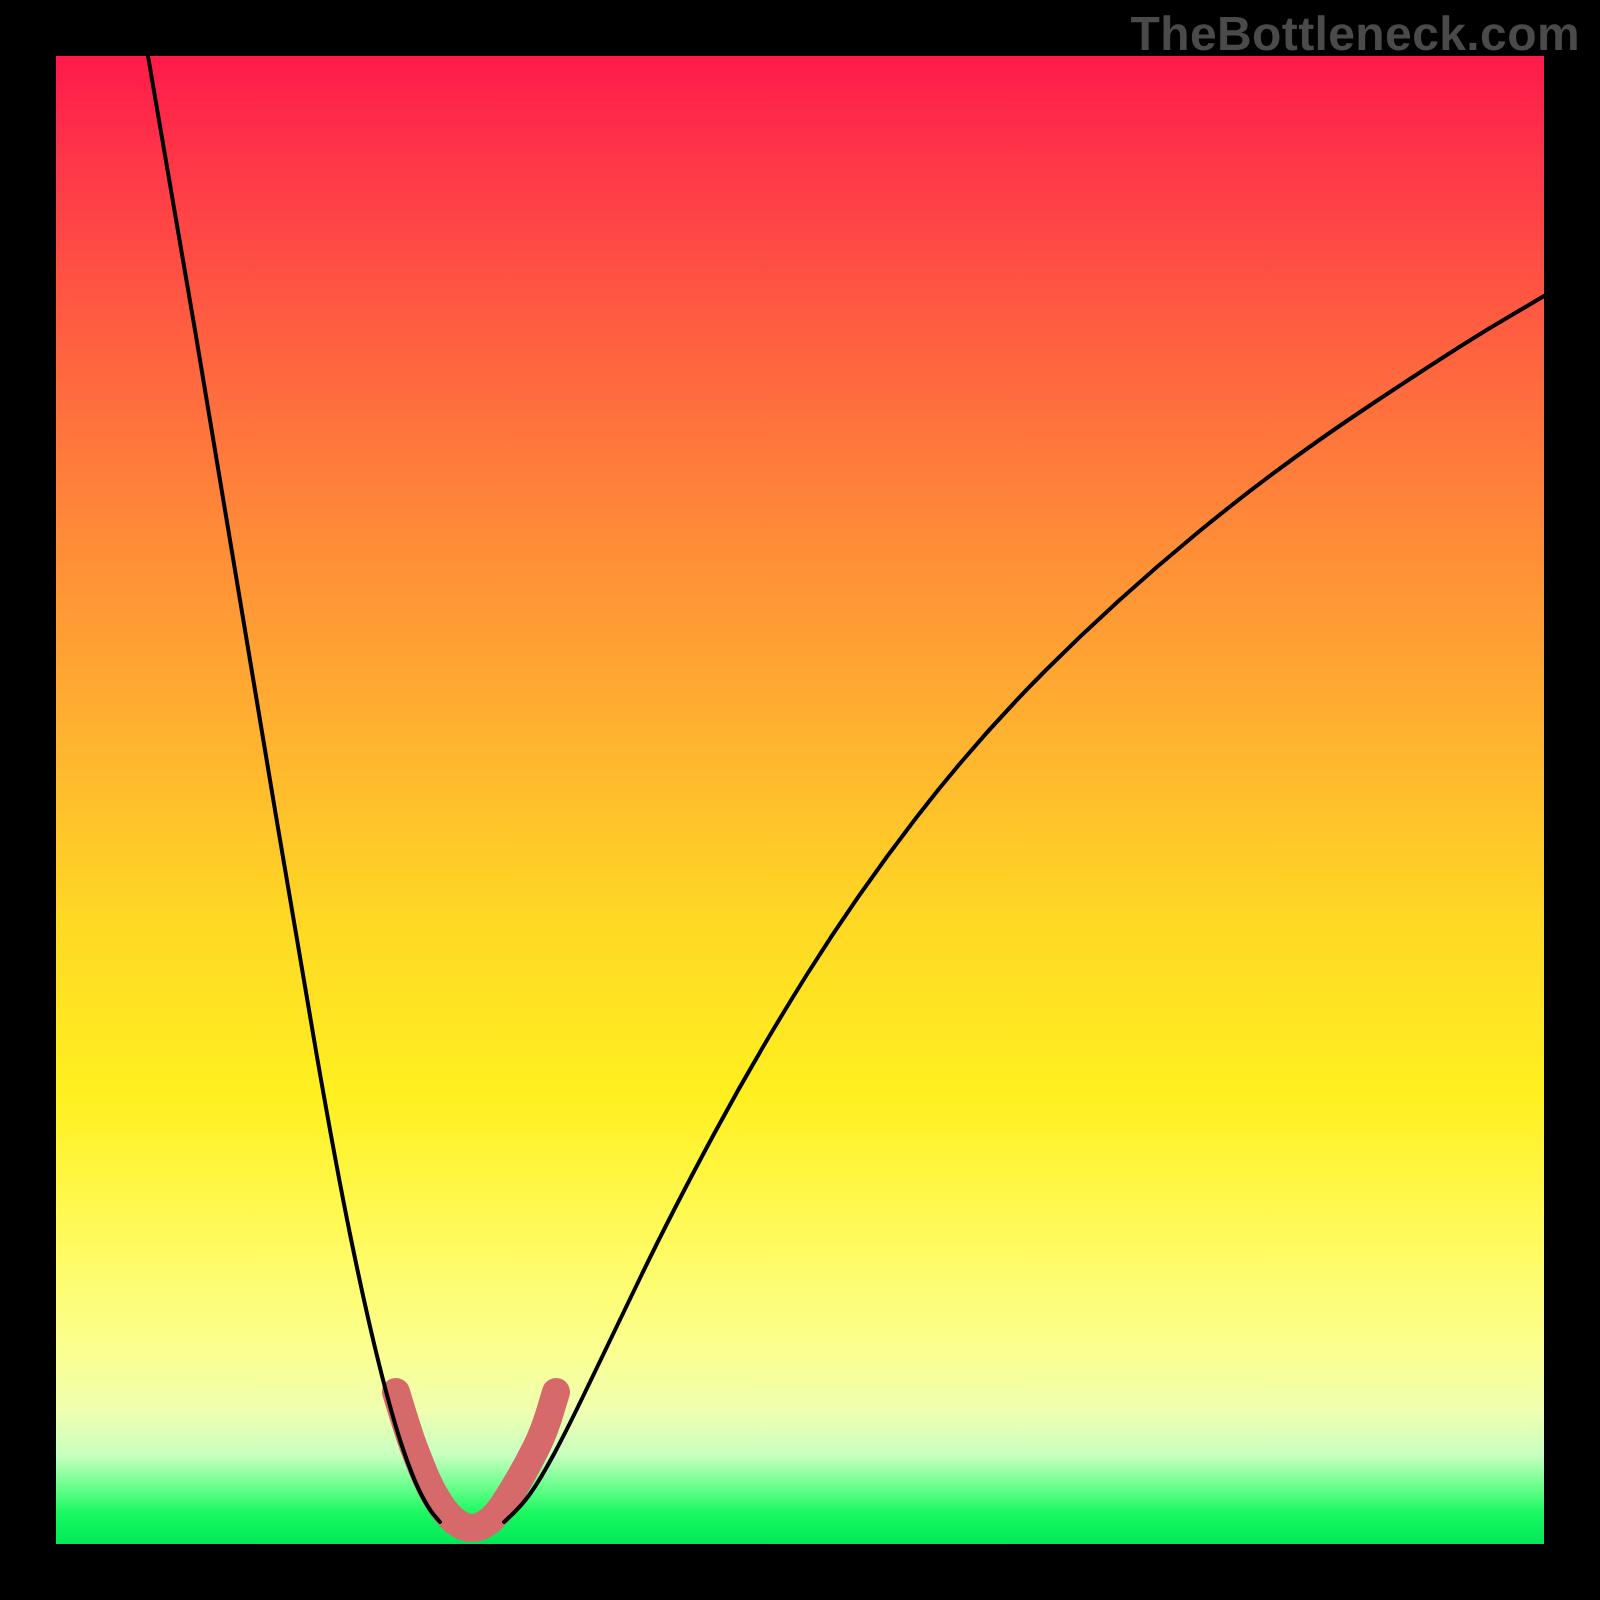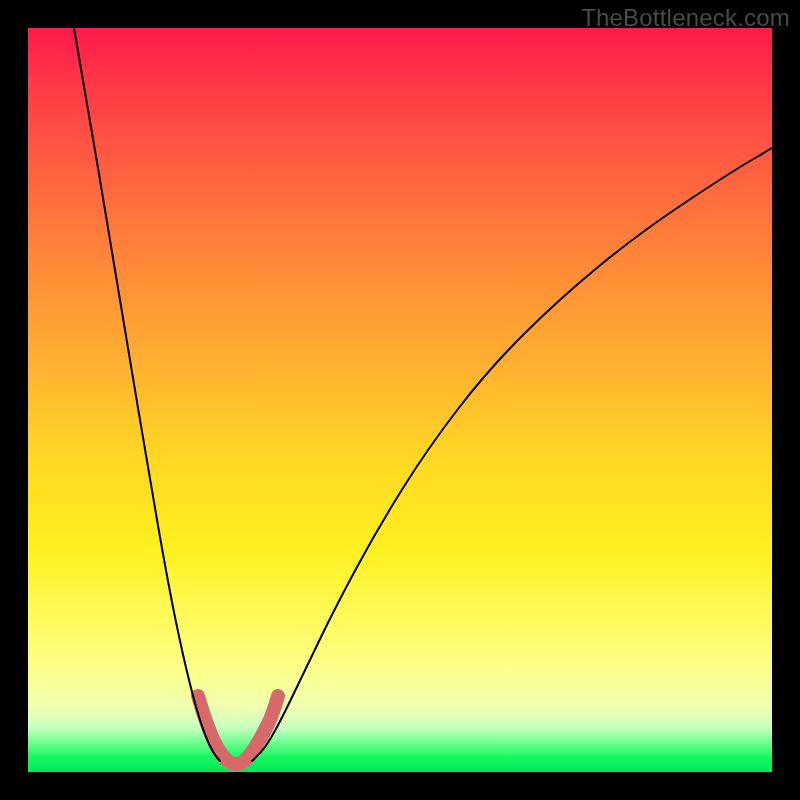--- a/index.html
+++ b/index.html
@@ -33,21 +33,21 @@
       #18f860 98%,
       #00e858 100%
     );
   }
   .watermark {
     position: absolute;
     top: 4px;
     right: 10px;
     color: #4a4a4a;
     font-size: 24px;
-    font-weight: 400;
+    font-weight: 700;
     letter-spacing: 0.2px;
     z-index: 10;
   }
   svg.curve {
     position: absolute;
     left: 0;
     top: 0;
     width: 744px;
     height: 744px;
     overflow: visible;

